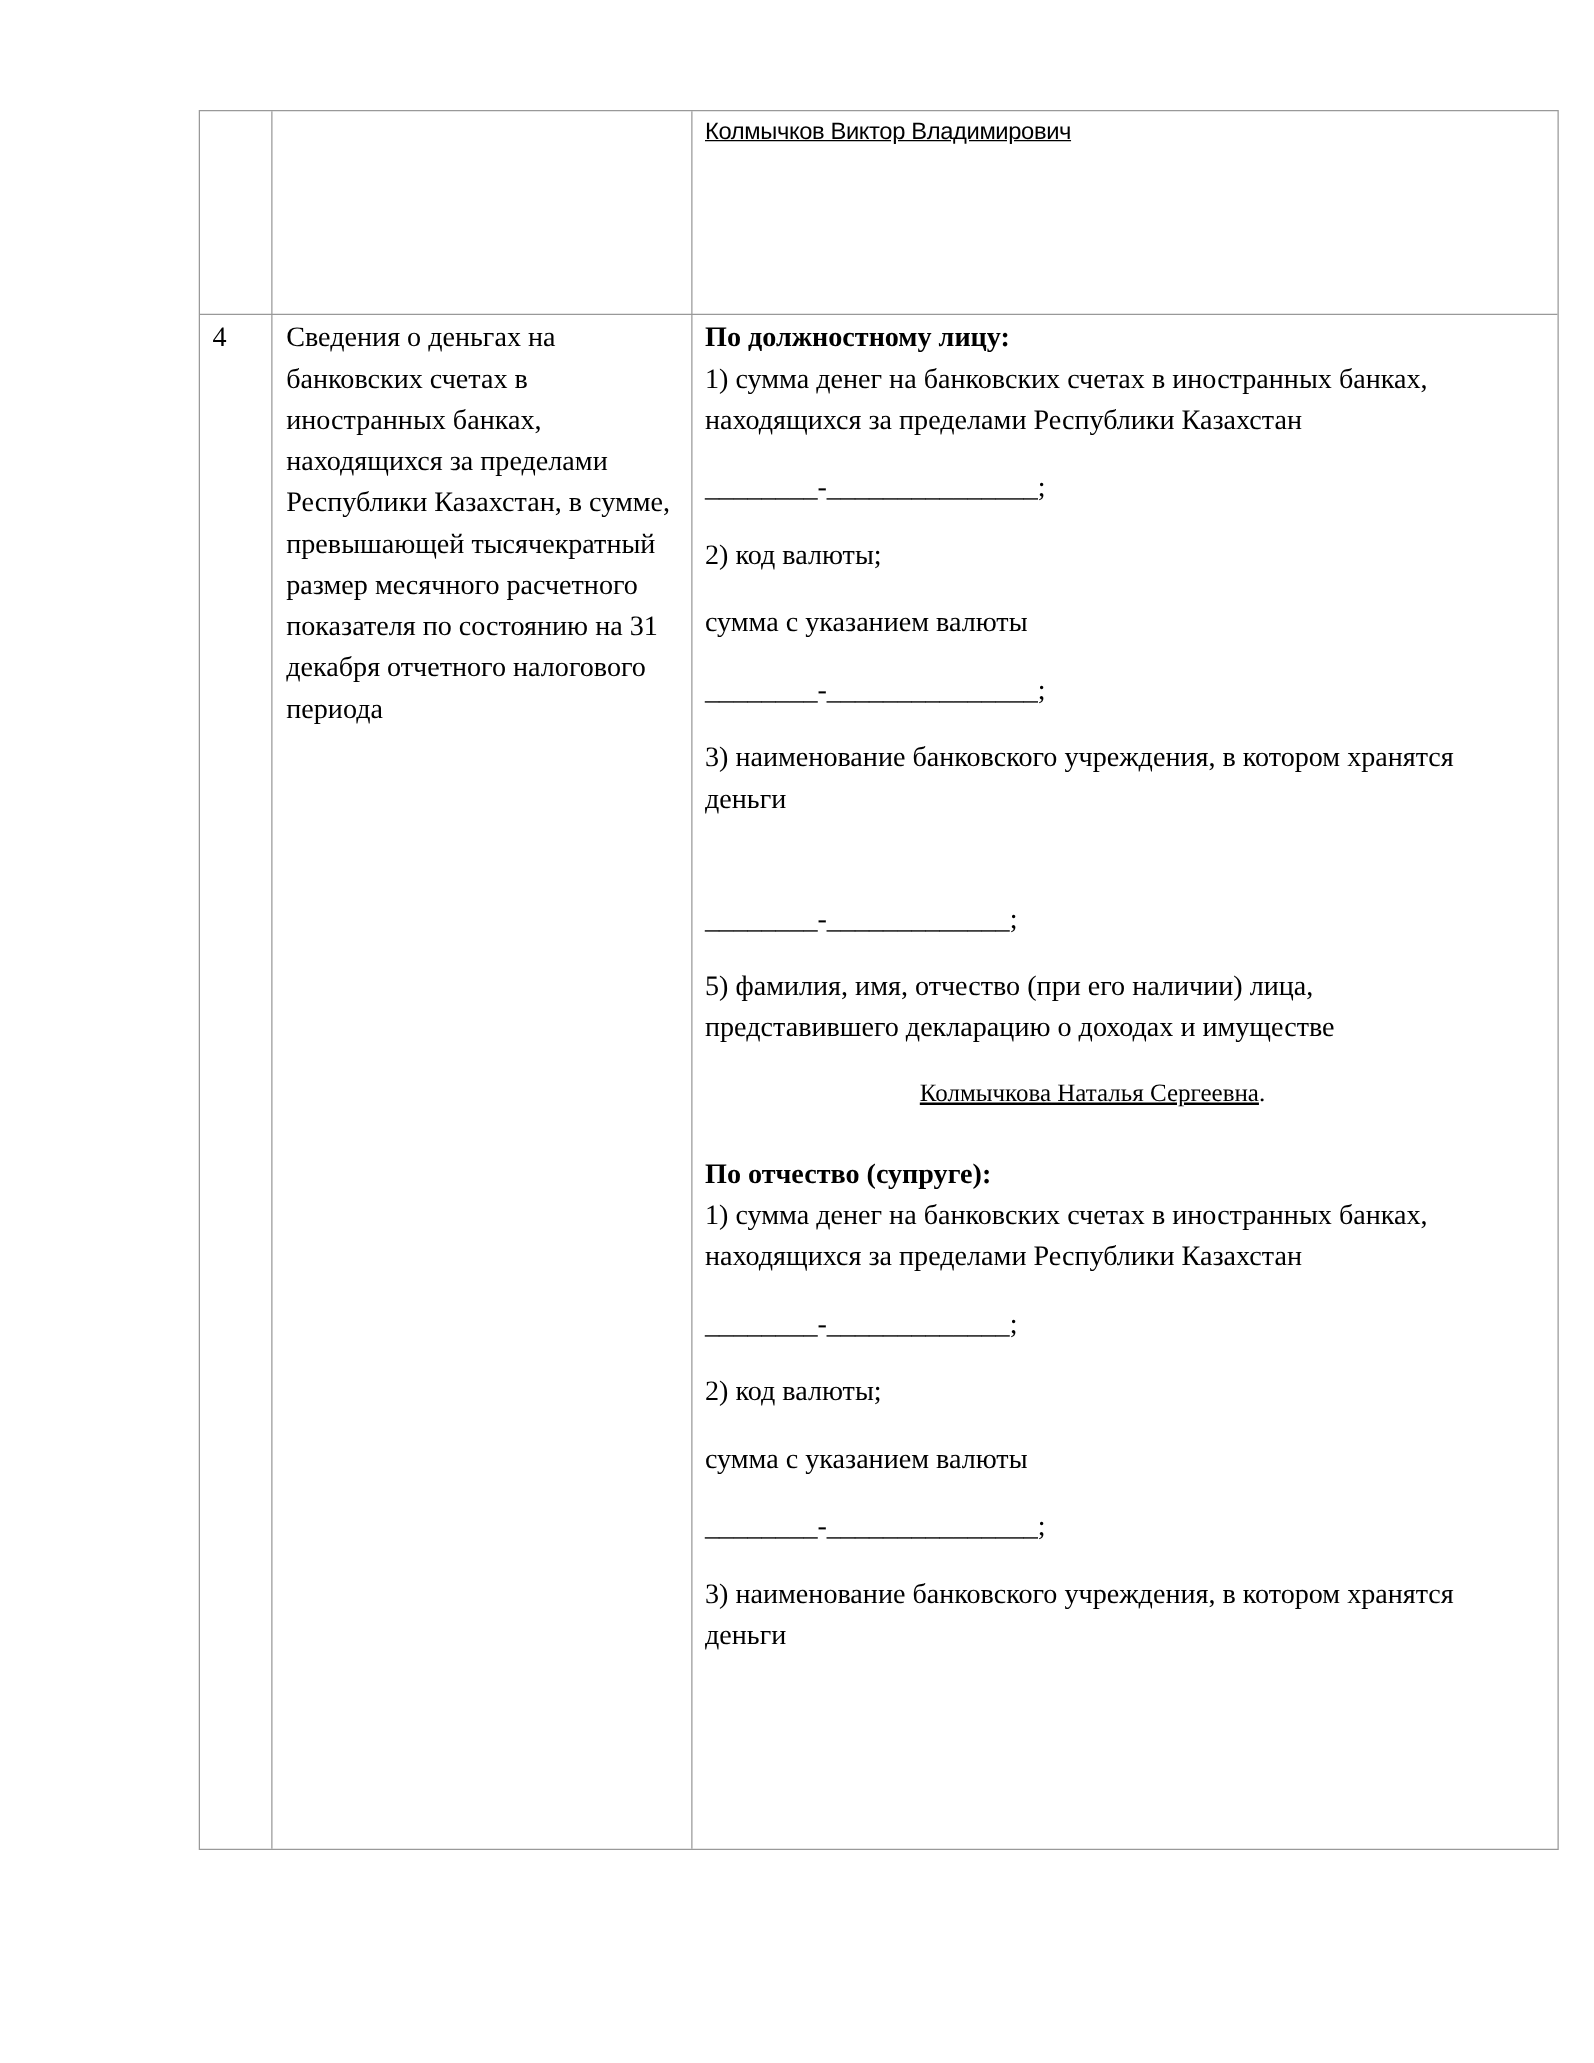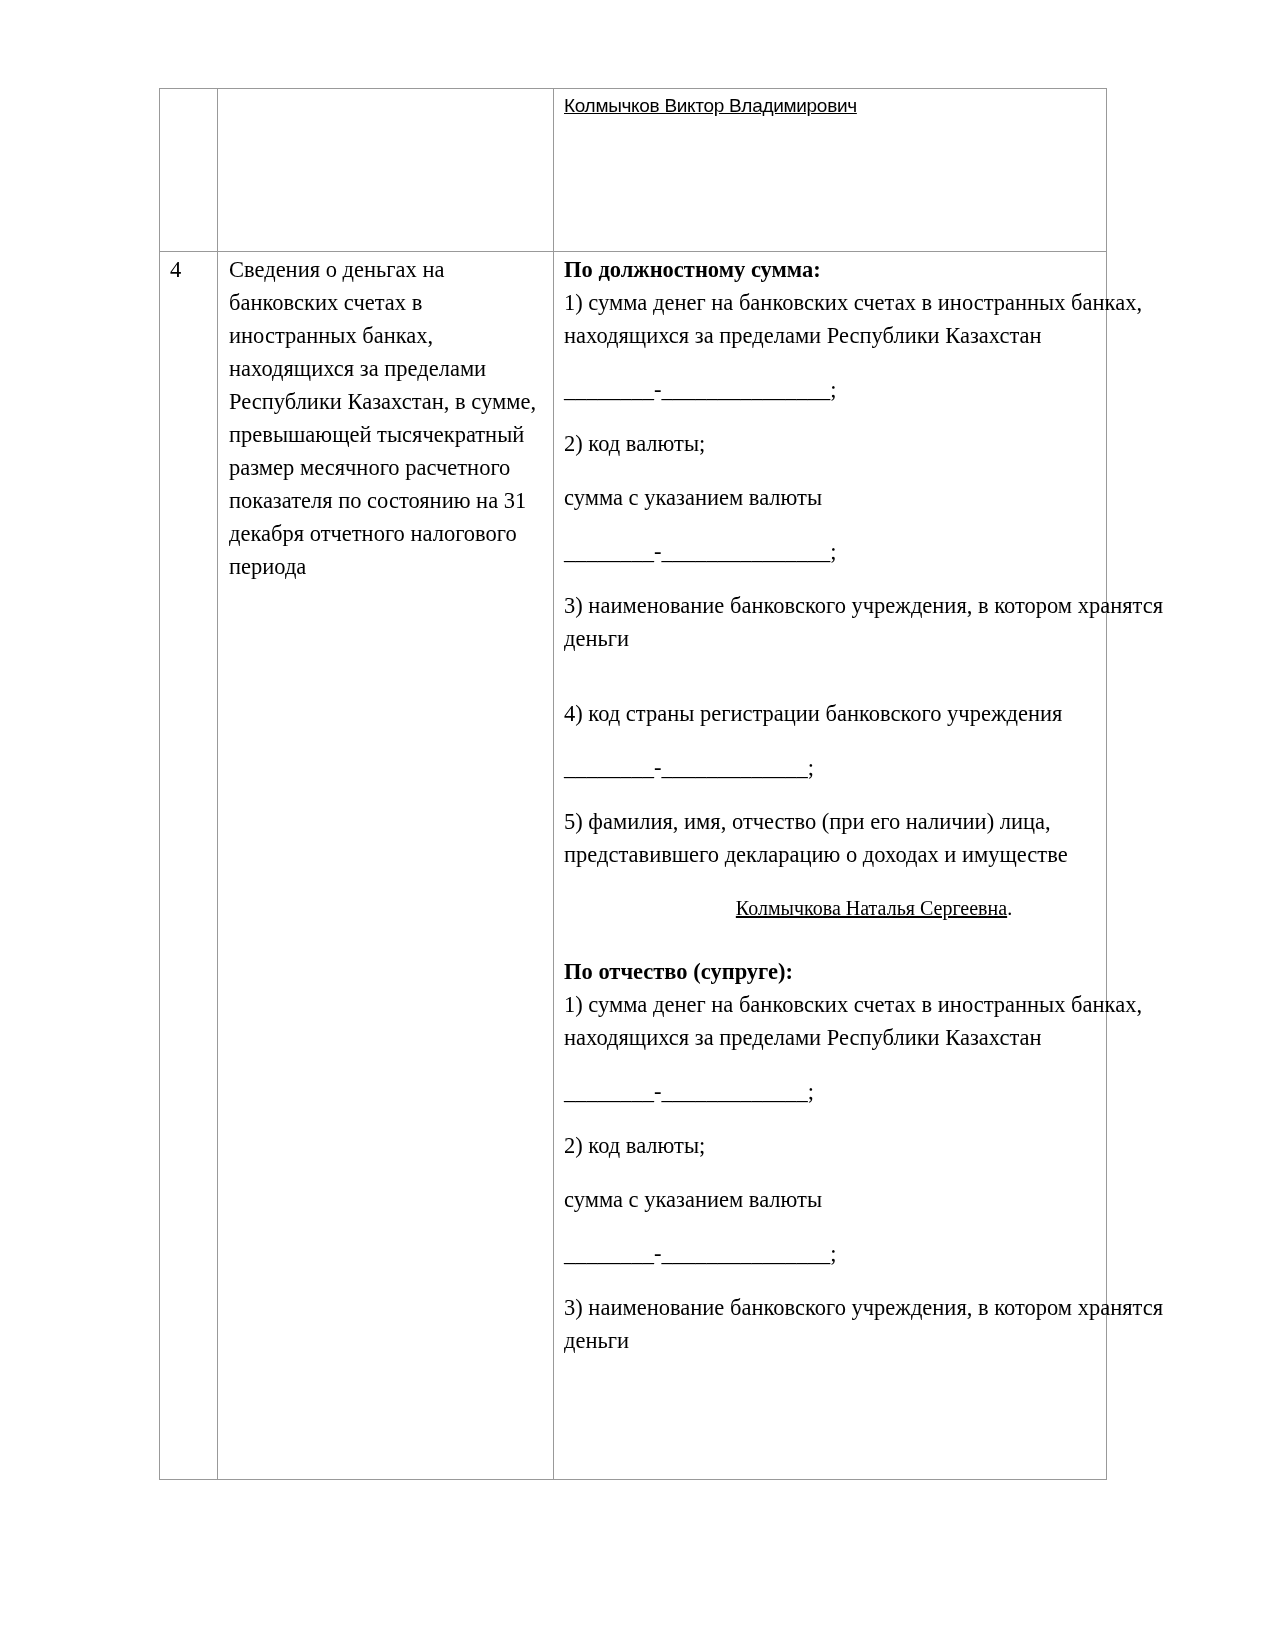--- a/index.html
+++ b/index.html
@@ -1,17 +1,17 @@
 <!DOCTYPE html>
 <html><head>
 <meta charset="utf-8">
 <style>
   html, body { margin: 0; padding: 0; background: #ffffff; }
   body { width: 1275px; height: 1650px; position: relative; overflow: hidden; font-family: "Liberation Serif", serif; color: #000; }
-  .tbl { position: absolute; left: 159px; top: 88px; width: 948px; height: 1392px; border: 1.5px solid #999; box-sizing: border-box; }
+  .tbl { position: absolute; left: 159px; top: 88px; width: 1088px; height: 1392px; border: 1.5px solid #999; box-sizing: border-box; }
   .vline { position: absolute; top: 0; bottom: 0; width: 0; border-left: 1.5px solid #999; }
   .hline { position: absolute; left: 0; right: 0; height: 0; border-top: 1.5px solid #999; }
   .cell { position: absolute; box-sizing: border-box; }
   .name-calibri { font-family: "Liberation Sans", sans-serif; font-size: 19px; text-decoration: underline; letter-spacing: -0.3px; }
   .txt { font-size: 22.5px; line-height: 33px; }
   .p { margin: 0; }
   .gap { height: 21px; }
   .b { font-weight: bold; }
   .blank { white-space: pre; }
   .u { text-decoration: underline; }
@@ -26,35 +26,34 @@
 
   <div class="cell" style="left:404px; top:6px; width:620px;">
     <span class="name-calibri">Колмычков Виктор Владимирович</span>
   </div>
 
   <div class="cell txt" style="left:10px; top:164px; width:40px;">4</div>
 
   <div class="cell txt" style="left:69px; top:164px; width:316px;">Сведения о деньгах на банковских счетах в иностранных банках, находящихся за пределами Республики Казахстан, в сумме, превышающей тысячекратный размер месячного расчетного показателя по состоянию на 31 декабря отчетного налогового периода</div>
 
   <div class="cell txt" style="left:404px; top:164px; width:620px;">
-    <p class="p b">По должностному сумма:</p>
+    <p class="p b">По должностному лицу:</p>
     <p class="p">1) сумма денег на банковских счетах в иностранных банках, находящихся за пределами Республики Казахстан</p>
     <div class="gap"></div>
     <p class="p blank">________-_______________;</p>
     <div class="gap"></div>
     <p class="p">2) код валюты;</p>
     <div class="gap"></div>
     <p class="p">сумма с указанием валюты</p>
     <div class="gap"></div>
     <p class="p blank">________-_______________;</p>
     <div class="gap"></div>
     <p class="p">3) наименование банковского учреждения, в котором хранятся деньги</p>
     <div class="gap"></div>
     <div class="gap"></div>
-    <p class="p">4) код страны регистрации банковского учреждения</p>
     <div class="gap"></div>
     <p class="p blank">________-_____________;</p>
     <div class="gap"></div>
     <p class="p">5) фамилия, имя, отчество (при его наличии) лица, представившего декларацию о доходах и имуществе</p>
     <div class="gap"></div>
     <p class="p" style="font-size:20px;text-align:center;"><span class="u">Колмычкова Наталья Сергеевна</span><span>.</span></p>
     <div class="gap" style="height:30px;"></div>
     <p class="p b">По отчество (супруге):</p>
     <p class="p">1) сумма денег на банковских счетах в иностранных банках, находящихся за пределами Республики Казахстан</p>
     <div class="gap"></div>

